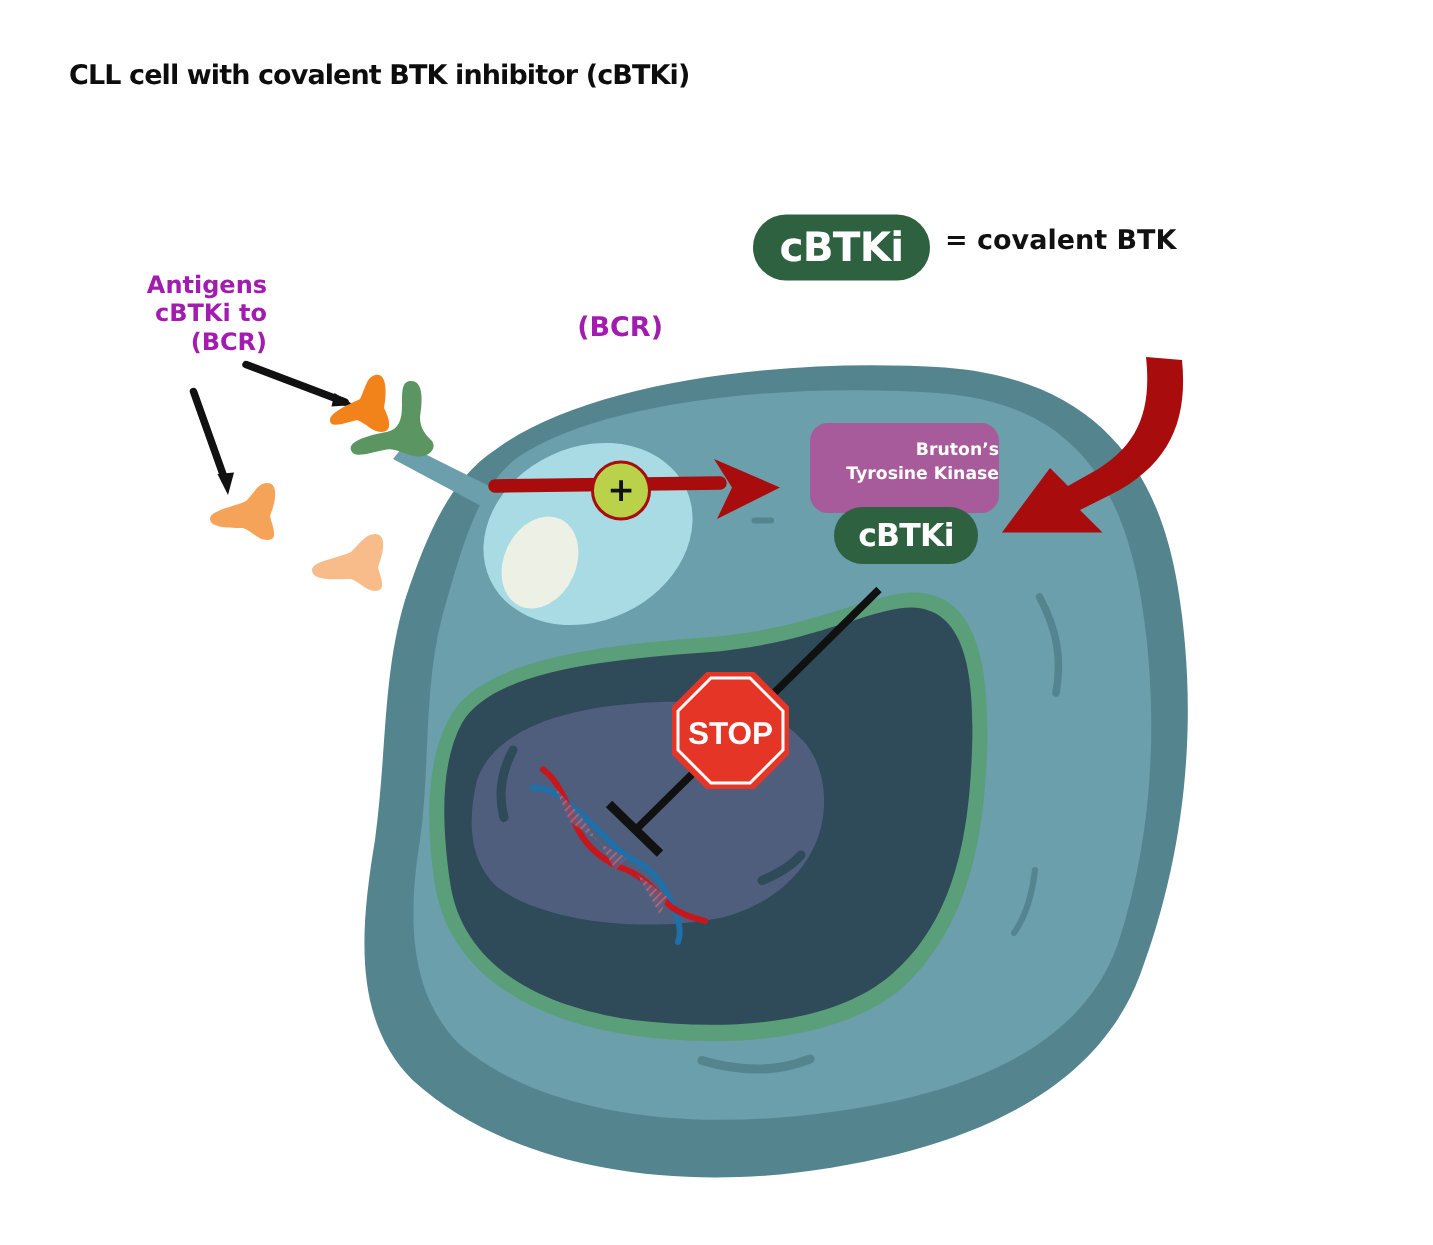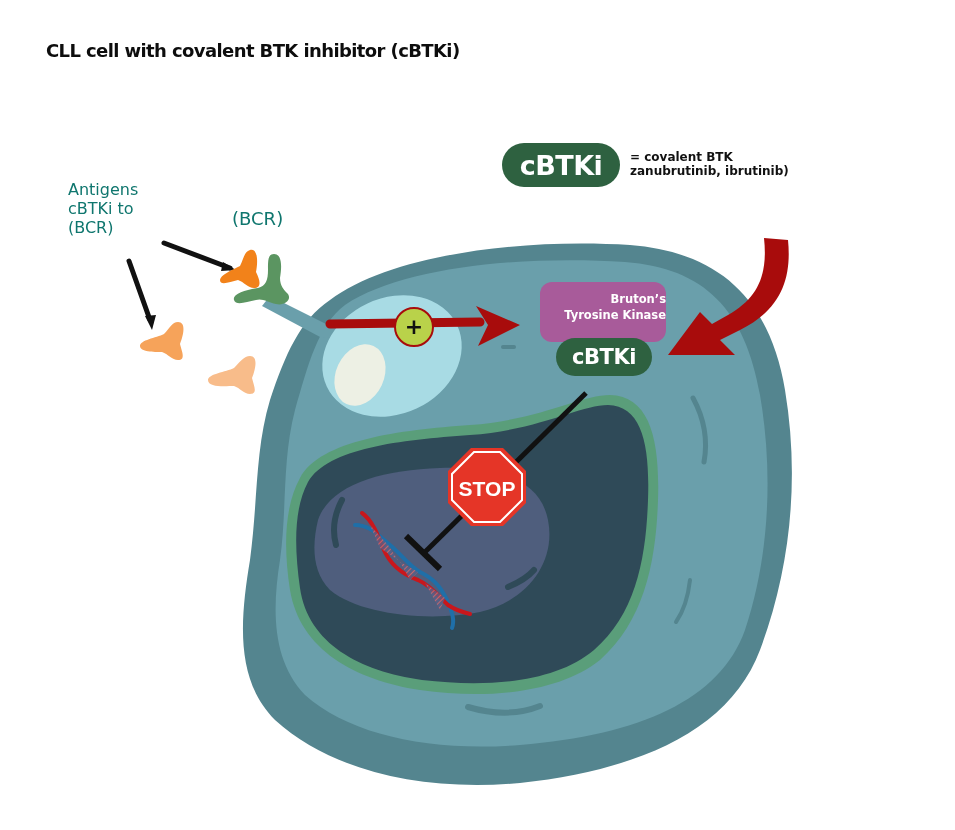--- a/index.html
+++ b/index.html
@@ -1,27 +1,27 @@
 <!DOCTYPE html>
 <html><head>
   <meta charset="utf-8">
   <style>
     html, body { margin: 0; padding: 0; background: #ffffff; }
     body { width: 955px; height: 830px; position: relative; overflow: hidden;
            font-family: "DejaVu Sans", "Liberation Sans", sans-serif; }
     .title { position: absolute; left: 46px; top: 40px; font-size: 18px; font-weight: bold;
              color: #0d0d0d; letter-spacing: -0.6px; white-space: nowrap; }
-    .lbl { position: absolute; font-weight: normal; color: #0f766e; text-align: left; line-height: 1.2; }
+    .lbl { position: absolute; font-weight: bold; color: #a21caf; text-align: right; line-height: 1.2; }
     .lbl-antigens { left: 68px; top: 180px; width: 110px; font-size: 16px; }
     .lbl-bcr { left: 232px; top: 208px; width: 210px; font-size: 18px; }
     .legend-pill { position: absolute; left: 502px; top: 143px; width: 118px; height: 44px;
                    background: #2e6140; border-radius: 22px; color: #fff; font-weight: bold;
                    font-size: 27px; display: flex; align-items: center; justify-content: center;
                    letter-spacing: -0.5px; }
-    .legend-text { position: absolute; left: 630px; top: 150px; font-size: 12px; font-weight: bold;
+    .legend-text { position: absolute; left: 630px; top: 150px; font-size: 18px; font-weight: bold;
                    color: #111; line-height: 1.2; white-space: nowrap; }
     .btk-box { position: absolute; left: 540px; top: 282px; width: 126px; height: 60px;
                background: #a85b9a; border-radius: 12px; color: #fff; font-weight: bold;
                font-size: 11.5px; text-align: right; line-height: 1.35;
                display: flex; flex-direction: column; justify-content: center; padding-bottom: 8px;
                box-sizing: border-box; }
     .cbtki-pill { position: absolute; left: 556px; top: 338px; width: 96px; height: 38px;
                   background: #2e6140; border-radius: 19px; color: #fff; font-weight: bold;
                   font-size: 21px; display: flex; align-items: center; justify-content: center;
                   letter-spacing: -0.5px; }
@@ -39,21 +39,20 @@
   <div>(BCR)</div>
 </div>
 
 <div class="lbl lbl-bcr">
   <div>(BCR)</div>
 </div>
 
 <div class="legend-pill">cBTKi</div>
 <div class="legend-text">
   <div>= covalent BTK</div>
-  <div>zanubrutinib, ibrutinib)</div>
 </div>
 
 <svg class="scene" width="955" height="830" viewBox="0 0 955 830">
   <defs>
     <pattern id="hatch" patternUnits="userSpaceOnUse" width="4" height="4" patternTransform="rotate(45)">
       <rect width="4" height="4" fill="#5a5f86"></rect>
       <line x1="0" y1="0" x2="0" y2="4" stroke="#e06a6a" stroke-width="2"></line>
     </pattern>
   </defs>
 

